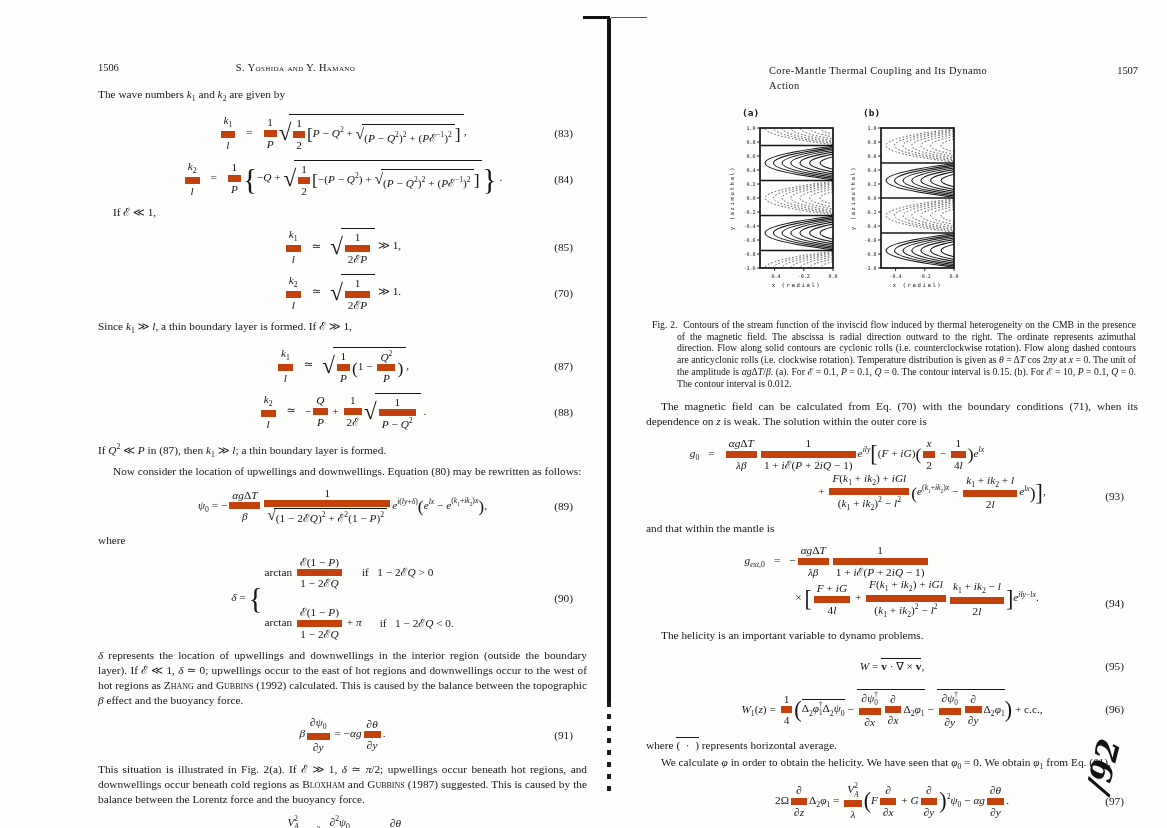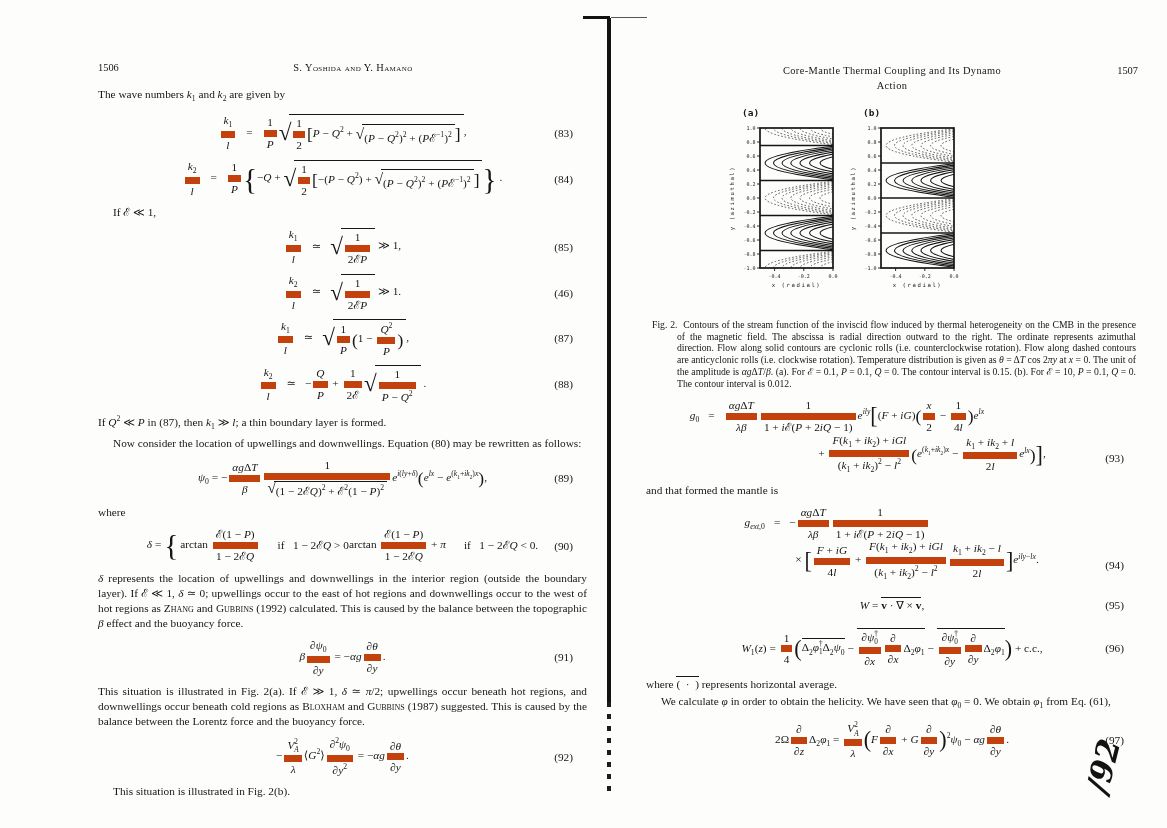--- a/index.html
+++ b/index.html
@@ -3,21 +3,21 @@
 <meta charset="utf-8">
 <style>
   html,body{margin:0;padding:0;}
   body{width:1167px;height:828px;position:relative;background:#fdfdfc;color:#161616;
        font-family:"Liberation Serif",serif;overflow:hidden;}
   .page{position:absolute;font-size:11.3px;line-height:15px;text-align:justify;}
   #pageL{left:98px;top:60px;width:489px;}
   #pageR{left:646px;top:63px;width:492px;}
   .phead{display:flex;font-size:10.4px;margin-bottom:12px;align-items:baseline;text-align:left;}
   .phead .sp{flex:1;}
-  .rh{font-variant:small-caps;letter-spacing:.4px;text-align:center;flex:2;}
+  .rh{font-variant:small-caps;letter-spacing:.4px;text-align:left;flex:2;}
   .para{margin:0 0 2px;}
   .ind{text-indent:15px;}
   .sc{font-variant:small-caps;}
   sub,sup{font-size:68%;}
   .eq{position:relative;display:flex;align-items:center;justify-content:center;margin:8px 0;min-height:30px;}
   .eqno{position:absolute;right:14px;top:50%;transform:translateY(-50%);font-size:11.3px;}
   .eqno.bot{top:auto;bottom:9px;transform:none;}
   .eqbody{display:inline-block;}
   .rel{margin:0 9px;}
   .fr{display:inline-block;vertical-align:middle;text-align:center;line-height:1.12;margin:0 2px;}
@@ -27,21 +27,21 @@
   .r1{font-size:1.35em;}
   .r2{font-size:2.05em;}
   .rb{display:inline-block;vertical-align:middle;border-top:1.2px solid #161616;padding:2px 3px 0 2px;}
   .bg{vertical-align:middle;line-height:0;font-weight:400;}
   .b15{font-size:1.55em;}
   .b2{font-size:1.95em;}
   .b25{font-size:2.6em;}
   .ov{border-top:1px solid #161616;display:inline-block;padding-top:1px;line-height:1.15;}
   .st{display:inline-block;vertical-align:-0.4em;font-size:64%;line-height:1.15;text-align:left;}
   .st span{display:block;}
-  .cases{display:inline-flex;flex-direction:row;row-gap:16px;vertical-align:middle;text-align:left;margin-left:2px;}
+  .cases{display:inline-flex;flex-direction:column;row-gap:16px;vertical-align:middle;text-align:left;margin-left:2px;}
   .crow{display:flex;align-items:center;white-space:nowrap;}
   .cif{margin-left:18px;}
   .eq2{position:relative;margin:8px 0;}
   .eql{text-align:center;line-height:2.6;}
   .sh40{position:relative;left:40px;}
   .shm50{position:relative;left:-55px;}
   .sh25{position:relative;left:25px;}
   .figwrap{position:relative;height:206px;margin-top:2px;}
   .panel{position:absolute;top:0;width:128px;}
   .plabel{font-size:9.5px;font-weight:bold;margin-left:16px;font-family:"DejaVu Sans Mono",monospace;}
@@ -76,22 +76,23 @@
       <span class="eqbody"><span class="fr"><span class="nu"><i>k</i><sub>2</sub></span><span class="de"><i>l</i></span></span><span class="rel">=</span><span class="fr"><span class="nu">1</span><span class="de"><i>P</i></span></span><span class="bg b25">{</span>−<i>Q</i> + <span class="rs r2">√</span><span class="rb"><span class="fr"><span class="nu">1</span><span class="de">2</span></span><span class="bg b15">[</span>−(<i>P</i> − <i>Q</i><sup>2</sup>) + <span class="rs r1">√</span><span class="rb">(<i>P</i> − <i>Q</i><sup>2</sup>)<sup>2</sup> + (<i>P</i>ℰ<sup>−1</sup>)<sup>2</sup></span><span class="bg b15">]</span></span><span class="bg b25">}</span>&nbsp;.</span>
       <span class="eqno">(84)</span>
     </div>
   <div class="para ind">If ℰ ≪ 1,</div>
   <div class="eq">
       <span class="eqbody"><span class="fr"><span class="nu"><i>k</i><sub>1</sub></span><span class="de"><i>l</i></span></span><span class="rel">≃</span><span class="rs r2">√</span><span class="rb"><span class="fr"><span class="nu">1</span><span class="de">2ℰ<i>P</i></span></span></span> ≫ 1,</span>
       <span class="eqno">(85)</span>
     </div>
   <div class="eq" style="margin-top:2px">
       <span class="eqbody"><span class="fr"><span class="nu"><i>k</i><sub>2</sub></span><span class="de"><i>l</i></span></span><span class="rel">≃</span><span class="rs r2">√</span><span class="rb"><span class="fr"><span class="nu">1</span><span class="de">2ℰ<i>P</i></span></span></span> ≫ 1.</span>
-      <span class="eqno">(46)</span>
-    </div>
+      <span class="eqno">(70)</span>
+    </div>
+  <div class="para">Since <i>k</i><sub>1</sub> ≫ <i>l</i>, a thin boundary layer is formed.  If ℰ ≫ 1,</div>
   <div class="eq">
       <span class="eqbody"><span class="fr"><span class="nu"><i>k</i><sub>1</sub></span><span class="de"><i>l</i></span></span><span class="rel">≃</span><span class="rs r2">√</span><span class="rb"><span class="fr"><span class="nu">1</span><span class="de"><i>P</i></span></span><span class="bg b15">(</span>1 − <span class="fr"><span class="nu"><i>Q</i><sup>2</sup></span><span class="de"><i>P</i></span></span><span class="bg b15">)</span></span>,</span>
       <span class="eqno">(87)</span>
     </div>
   <div class="eq" style="margin-top:2px">
       <span class="eqbody"><span class="fr"><span class="nu"><i>k</i><sub>2</sub></span><span class="de"><i>l</i></span></span><span class="rel">≃</span>−<span class="fr"><span class="nu"><i>Q</i></span><span class="de"><i>P</i></span></span> + <span class="fr"><span class="nu">1</span><span class="de">2ℰ</span></span><span class="rs r2">√</span><span class="rb"><span class="fr"><span class="nu">1</span><span class="de"><i>P</i> − <i>Q</i><sup>2</sup></span></span></span>&nbsp;.</span>
       <span class="eqno">(88)</span>
     </div>
   <div class="para">If <i>Q</i><sup>2</sup> ≪ <i>P</i> in (87), then <i>k</i><sub>1</sub> ≫ <i>l</i>; a thin boundary layer is formed.</div>
   <div class="para ind">Now consider the location of upwellings and downwellings.  Equation (80) may be rewritten as follows:</div>
@@ -285,31 +286,33 @@
           <text x="77.8" y="158" text-anchor="middle" font-size="5" font-family="DejaVu Sans Mono, monospace">-0.2</text>
           <line x1="107" y1="148" x2="107" y2="151" stroke="#141414" stroke-width="0.9"></line>
           <text x="107" y="158" text-anchor="middle" font-size="5" font-family="DejaVu Sans Mono, monospace">0.0</text>
           <text x="70.5" y="167" text-anchor="middle" font-size="5.6" letter-spacing="1.6" font-family="DejaVu Sans Mono, monospace">x (radial)</text>
           <text x="8" y="78" text-anchor="middle" font-size="5.6" letter-spacing="1.6" transform="rotate(-90 8 78)" font-family="DejaVu Sans Mono, monospace">y (azimuthal)</text>
         </svg></div>
   </div>
 
   <div class="caption">Fig. 2.&nbsp;&nbsp;Contours of the stream function of the inviscid flow induced by thermal heterogeneity on the CMB in the presence of the magnetic field.  The abscissa is radial direction outward to the right.  The ordinate represents azimuthal direction.  Flow along solid contours are cyclonic rolls (i.e. counterclockwise rotation). Flow along dashed contours are anticyclonic rolls (i.e. clockwise rotation).  Temperature distribution is given as <i>θ</i> = Δ<i>T</i> cos 2<i>πy</i> at <i>x</i> = 0.  The unit of the amplitude is <i>αg</i>Δ<i>T</i>/<i>β</i>.  (a).  For ℰ = 0.1, <i>P</i> = 0.1, <i>Q</i> = 0.  The contour interval is 0.15.  (b).  For ℰ = 10, <i>P</i> = 0.1, <i>Q</i> = 0.  The contour interval is 0.012.</div>
 
+  <div class="para ind">The magnetic field can be calculated from Eq. (70) with the boundary conditions (71), when its dependence on <i>z</i> is weak.  The solution within the outer core is</div>
   <div class="eq2">
     <div class="eql"><span class="shm50 eqbody"><i>g</i><sub>0</sub><span class="rel">=</span><span class="fr"><span class="nu"><i>αg</i>Δ<i>T</i></span><span class="de"><i>λβ</i></span></span><span class="fr"><span class="nu">1</span><span class="de">1 + <i>i</i>ℰ(<i>P</i> + 2<i>iQ</i> − 1)</span></span><i>e</i><sup><i>ily</i></sup><span class="bg b2">[</span>(<i>F</i> + <i>iG</i>)<span class="bg b15">(</span><span class="fr"><span class="nu"><i>x</i></span><span class="de">2</span></span> − <span class="fr"><span class="nu">1</span><span class="de">4<i>l</i></span></span><span class="bg b15">)</span><i>e</i><sup><i>lx</i></sup></span></div>
     <div class="eql"><span class="sh40 eqbody">+ <span class="fr"><span class="nu"><i>F</i>(<i>k</i><sub>1</sub> + <i>ik</i><sub>2</sub>) + <i>iGl</i></span><span class="de">(<i>k</i><sub>1</sub> + <i>ik</i><sub>2</sub>)<sup>2</sup> − <i>l</i><sup>2</sup></span></span><span class="bg b15">(</span><i>e</i><sup>(<i>k</i><sub>1</sub>+<i>ik</i><sub>2</sub>)<i>x</i></sup> − <span class="fr"><span class="nu"><i>k</i><sub>1</sub> + <i>ik</i><sub>2</sub> + <i>l</i></span><span class="de">2<i>l</i></span></span><i>e</i><sup><i>lx</i></sup><span class="bg b15">)</span><span class="bg b2">]</span>,</span></div>
     <span class="eqno bot">(93)</span>
   </div>
-  <div class="para">and that formed the mantle is</div>
+  <div class="para">and that within the mantle is</div>
   <div class="eq2">
     <div class="eql"><span class="shm50 eqbody"><i>g</i><sub><i>ext</i>,0</sub><span class="rel">=</span>−<span class="fr"><span class="nu"><i>αg</i>Δ<i>T</i></span><span class="de"><i>λβ</i></span></span><span class="fr"><span class="nu">1</span><span class="de">1 + <i>i</i>ℰ(<i>P</i> + 2<i>iQ</i> − 1)</span></span></span></div>
     <div class="eql"><span class="sh25 eqbody">× <span class="bg b2">[</span><span class="fr"><span class="nu"><i>F</i> + <i>iG</i></span><span class="de">4<i>l</i></span></span> + <span class="fr"><span class="nu"><i>F</i>(<i>k</i><sub>1</sub> + <i>ik</i><sub>2</sub>) + <i>iGl</i></span><span class="de">(<i>k</i><sub>1</sub> + <i>ik</i><sub>2</sub>)<sup>2</sup> − <i>l</i><sup>2</sup></span></span><span class="fr"><span class="nu"><i>k</i><sub>1</sub> + <i>ik</i><sub>2</sub> − <i>l</i></span><span class="de">2<i>l</i></span></span><span class="bg b2">]</span><i>e</i><sup><i>ily</i>−<i>lx</i></sup>.</span></div>
     <span class="eqno bot">(94)</span>
   </div>
+  <div class="para ind">The helicity is an important variable to dynamo problems.</div>
   <div class="eq">
       <span class="eqbody"><i>W</i> = <span class="ov"><b>v</b> · ∇ × <b>v</b></span>,</span>
       <span class="eqno">(95)</span>
     </div>
   <div class="eq">
       <span class="eqbody"><i>W</i><sub>1</sub>(<i>z</i>) = <span class="fr"><span class="nu">1</span><span class="de">4</span></span><span class="bg b2">(</span><span class="ov">Δ<sub>2</sub><i>φ</i><span class="st"><span>†</span><span>1</span></span>Δ<sub>2</sub><i>ψ</i><sub>0</sub></span> − <span class="ov"><span class="fr"><span class="nu">∂<i>ψ</i><span class="st"><span>†</span><span>0</span></span></span><span class="de">∂<i>x</i></span></span><span class="fr"><span class="nu">∂</span><span class="de">∂<i>x</i></span></span>Δ<sub>2</sub><i>φ</i><sub>1</sub></span> − <span class="ov"><span class="fr"><span class="nu">∂<i>ψ</i><span class="st"><span>†</span><span>0</span></span></span><span class="de">∂<i>y</i></span></span><span class="fr"><span class="nu">∂</span><span class="de">∂<i>y</i></span></span>Δ<sub>2</sub><i>φ</i><sub>1</sub></span><span class="bg b2">)</span> + c.c.,</span>
       <span class="eqno">(96)</span>
     </div>
   <div class="para">where <span class="ov">(&nbsp;&nbsp;·&nbsp;&nbsp;)</span> represents horizontal average.</div>
   <div class="para ind">We calculate <i>φ</i> in order to obtain the helicity.  We have seen that <i>φ</i><sub>0</sub> = 0.  We obtain <i>φ</i><sub>1</sub> from Eq. (61),</div>

